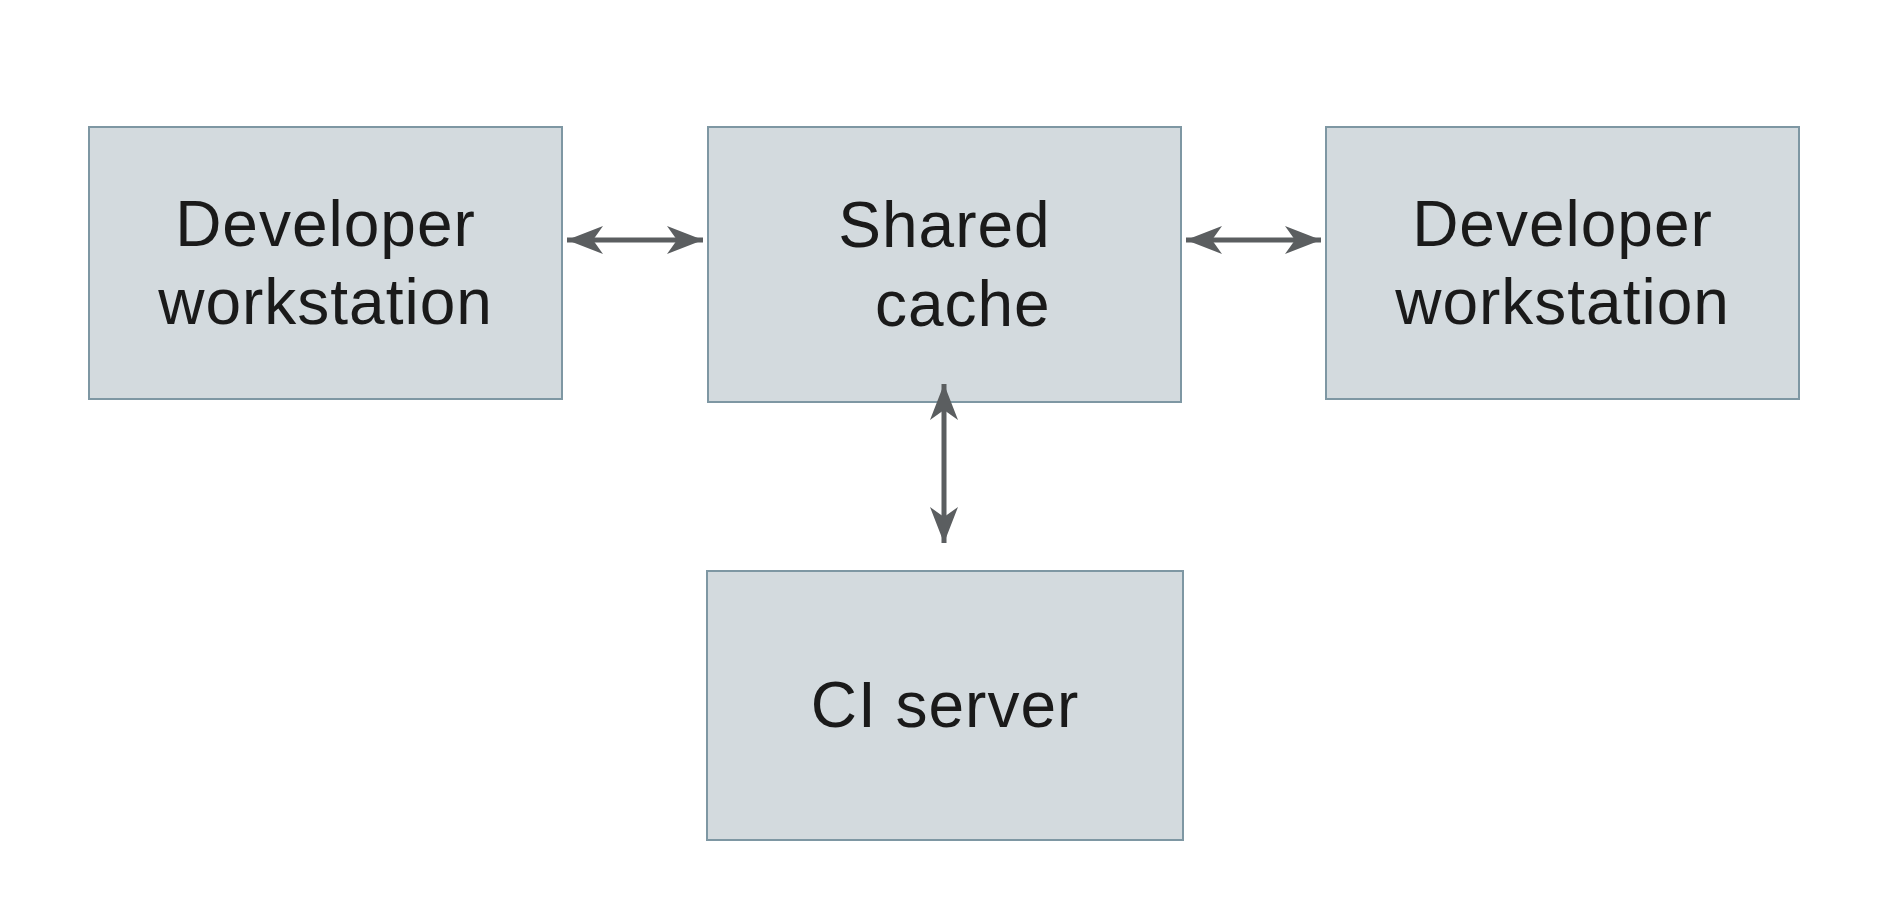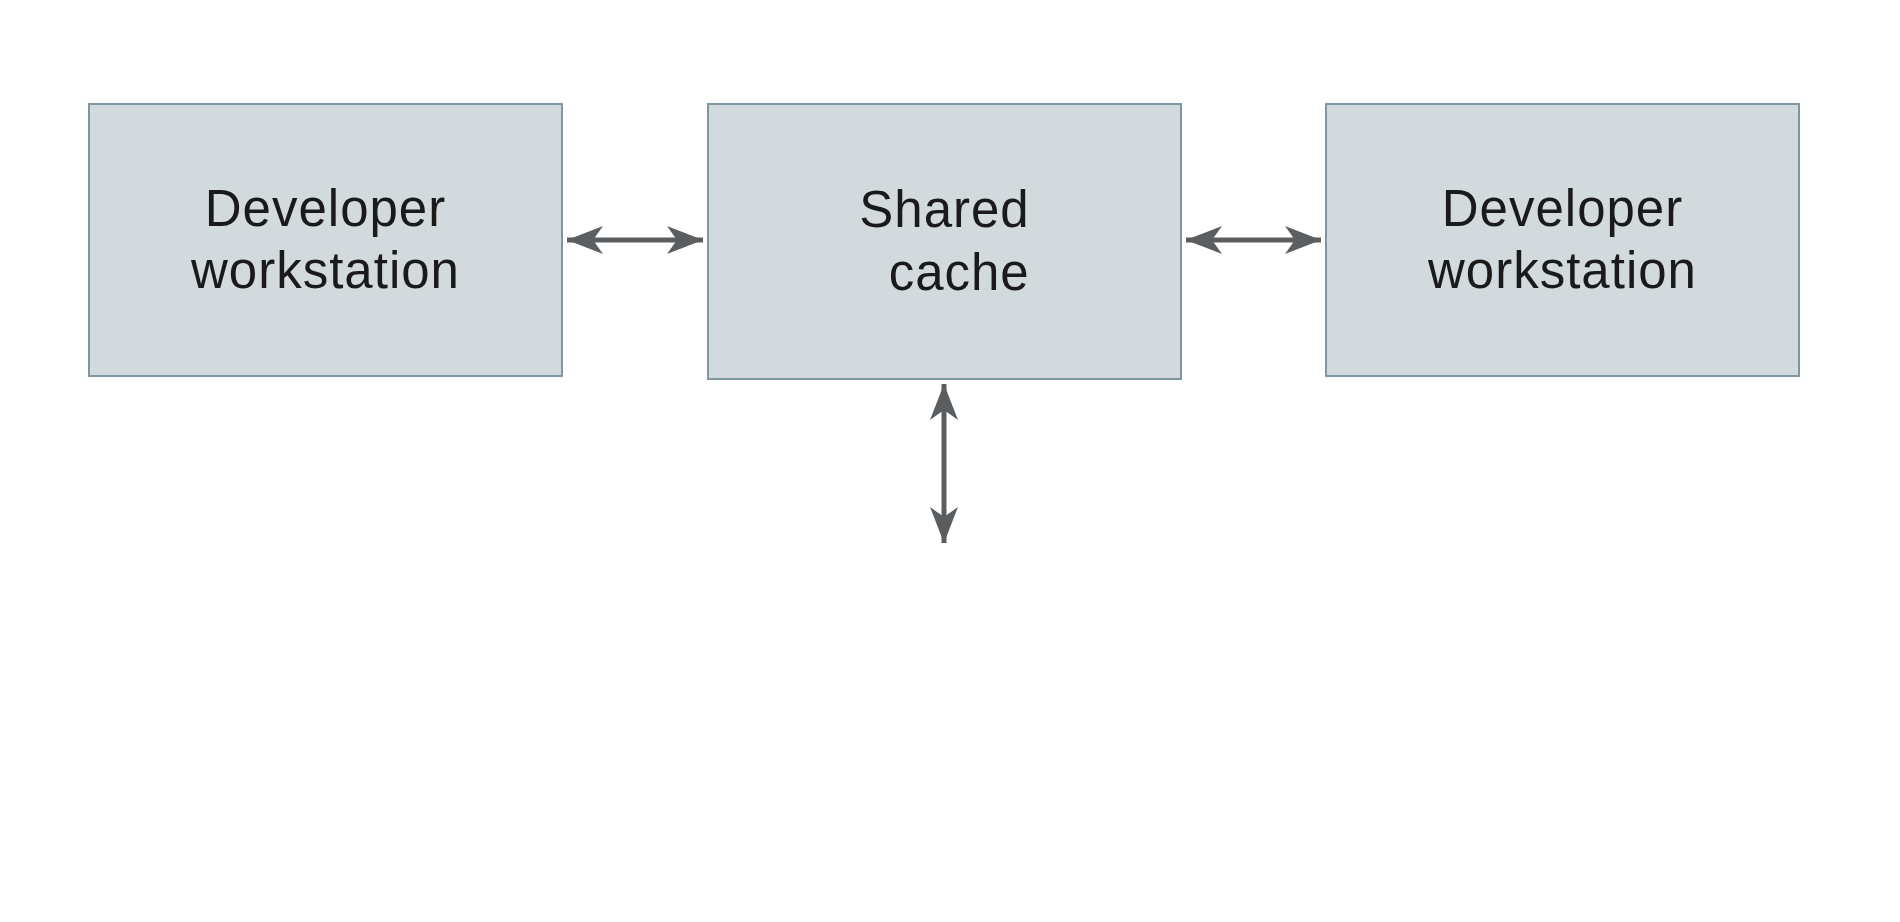--- a/index.html
+++ b/index.html
@@ -17,24 +17,25 @@
   .node {
     position: absolute;
     box-sizing: border-box;
     background: var(--node-fill, #d3dade);
     border: 2px solid var(--node-border, #7e97a3);
     display: flex;
     align-items: center;
     justify-content: center;
     text-align: center;
     color: var(--text, #1a1a1a);
-    font-size: 51px;
+    font-size: 64px;
     line-height: 1.22;
     letter-spacing: 1px;
     white-space: pre-line;
+    margin-top: 23px;
   }
   .node-dev-left   { left: 88px;   top: 103px; width: 475px; height: 274px; }
   .node-cache      { left: 707px;  top: 103px; width: 475px; height: 277px; text-align: right; }
   .node-dev-right  { left: 1325px; top: 103px; width: 475px; height: 274px; }
   .node-ci         { left: 706px;  top: 547px; width: 478px; height: 271px; }
   svg.edges {
     position: absolute;
     left: 0; top: 0;
     width: 1900px;
     height: 922px;
@@ -59,20 +60,23 @@
   <div class="node node-cache">
     <span>Shared
 cache</span>
   </div>
 
   <div class="node node-dev-right">
     <span>Developer
 workstation</span>
   </div>
 
+  <div class="node node-ci">
+    <span>CI server</span>
+  </div>
 
   <svg class="edges" viewBox="0 0 1900 922" xmlns="http://www.w3.org/2000/svg">
     <defs>
       <marker id="arrow" viewBox="0 0 36 30" markerWidth="36" markerHeight="30" refX="36" refY="15" orient="auto-start-reverse" markerUnits="userSpaceOnUse">
         <path class="arrowhead" d="M36,15 L0,1 L10,15 L0,29 Z"></path>
       </marker>
     </defs>
     <g>
       <line x1="567" y1="240" x2="703" y2="240" marker-start="url(#arrow)" marker-end="url(#arrow)"></line>
     </g>

